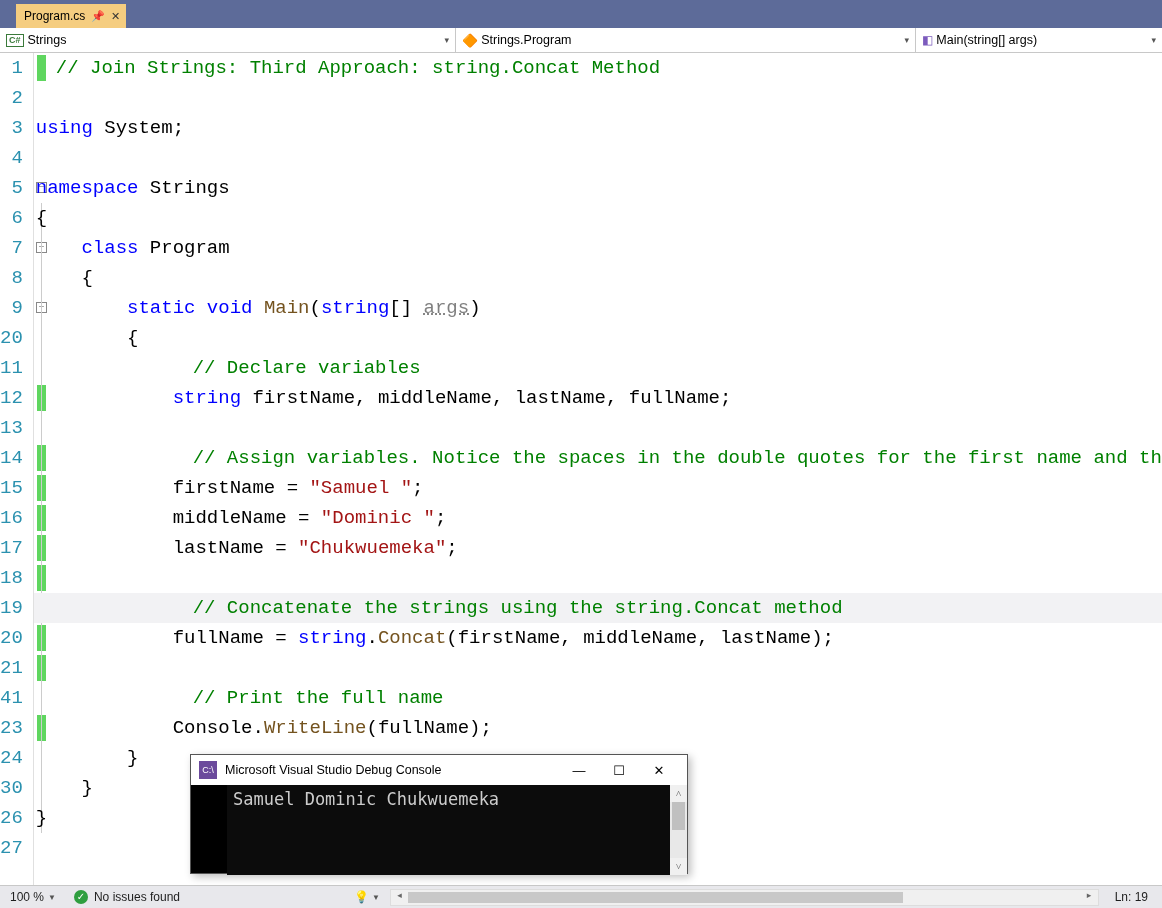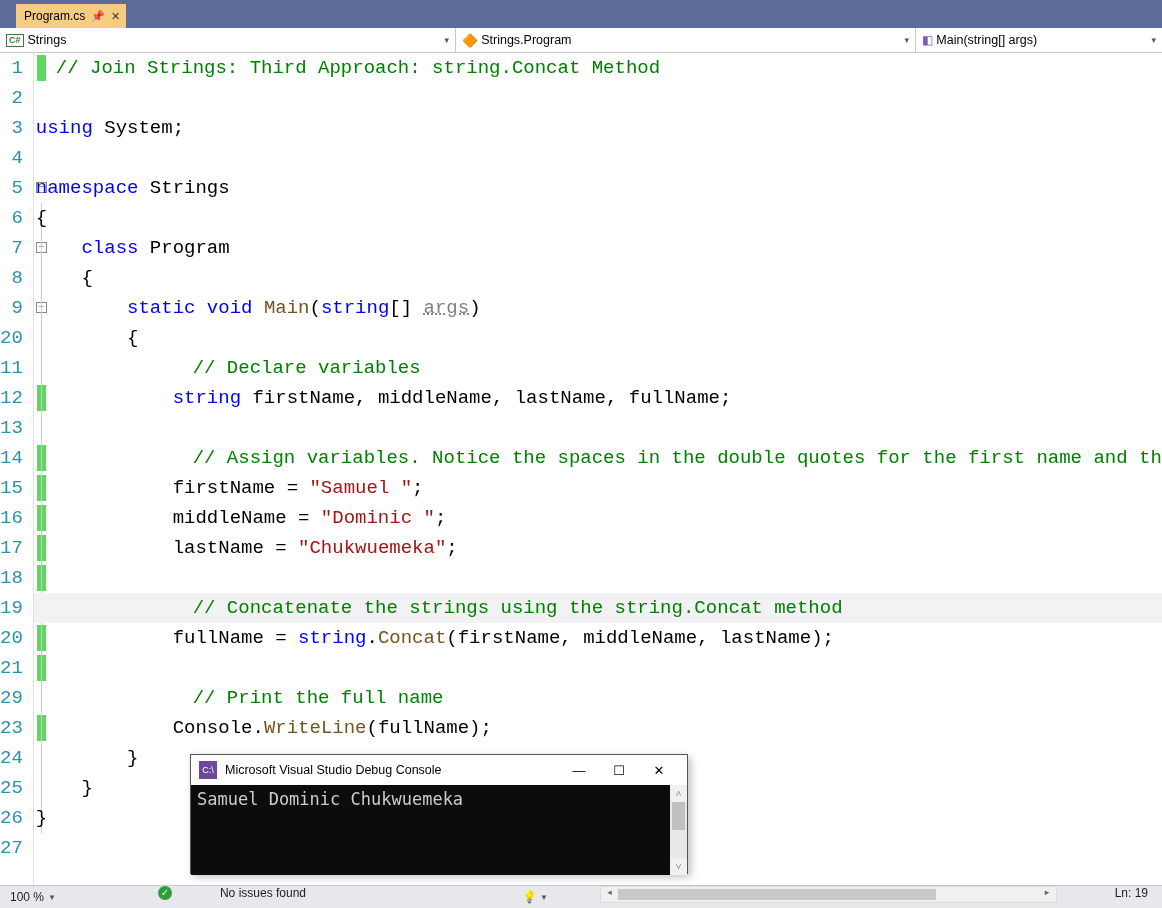--- a/index.html
+++ b/index.html
@@ -166,20 +166,21 @@
   .console-tb .spacer { flex: 1; }
   .console-tb .winbtn { width: 40px; text-align: center; font-size: 13px; }
   .console-body {
     height: 90px;
     background: #0c0c0c;
     color: #ccc;
     font-family: Consolas, monospace;
     font-size: 17px;
     padding: 4px 6px;
     position: relative;
+    margin-left: 36px;
   }
   .console-body .csb {
     position: absolute;
     right: 0; top: 0; bottom: 0;
     width: 17px;
     background: #e8e8e8;
   }
   .console-body .csb .up, .console-body .csb .dn {
     position: absolute; left: 0; width: 17px; height: 17px;
     color: #555; font-size: 10px; text-align: center; line-height: 17px;
@@ -192,23 +193,23 @@
     background: #c0c0c0;
   }
   
   .statusbar {
     position: absolute;
     left: 0; right: 0; bottom: 0;
     height: 23px;
     background: #e8e8ec;
     border-top: 1px solid #c8c8c8;
     display: flex;
+    align-items: center;
     font-size: 12px;
     color: #1e1e1e;
-    gap: 42px;
   }
   .zoom-box {
     padding: 0 6px 0 10px;
     display: flex; align-items: center; gap: 4px;
   }
   .zoom-box .za { font-size: 8px; color: #555; }
   .status-sep { width: 6px; }
   .ok-icon {
     width: 14px; height: 14px;
     border-radius: 50%;
@@ -288,24 +289,24 @@
       <div>12</div>
       <div>13</div>
       <div>14</div>
       <div>15</div>
       <div>16</div>
       <div>17</div>
       <div>18</div>
       <div>19</div>
       <div>20</div>
       <div>21</div>
-      <div>29</div>
+      <div>41</div>
       <div>23</div>
       <div>24</div>
-      <div>25</div>
+      <div>30</div>
       <div>26</div>
       <div>27</div>
     </div>
   <div class="marker-col" id="markers">
       <div class="marker" style="top: 2px; height: 26px;"></div>
       <div class="marker" style="top: 332px; height: 26px;"></div>
       <div class="marker" style="top: 392px; height: 26px;"></div>
       <div class="marker" style="top: 422px; height: 26px;"></div>
       <div class="marker" style="top: 452px; height: 26px;"></div>
       <div class="marker" style="top: 482px; height: 26px;"></div>

